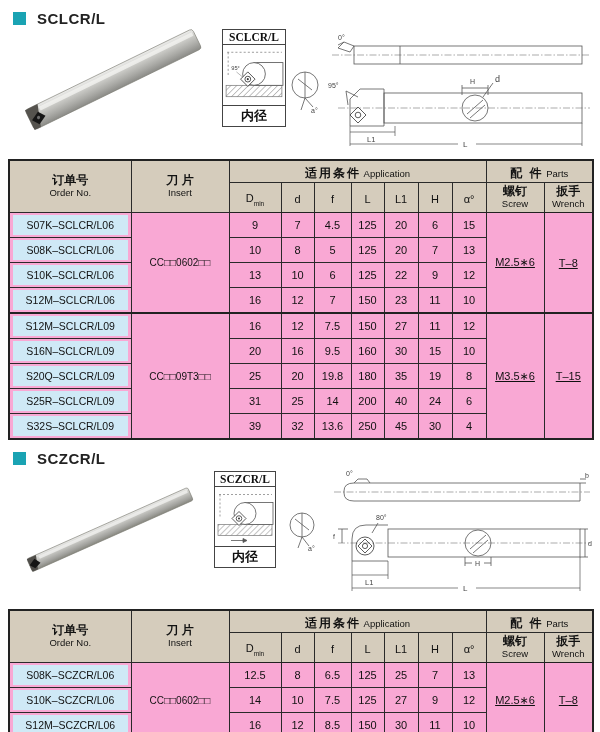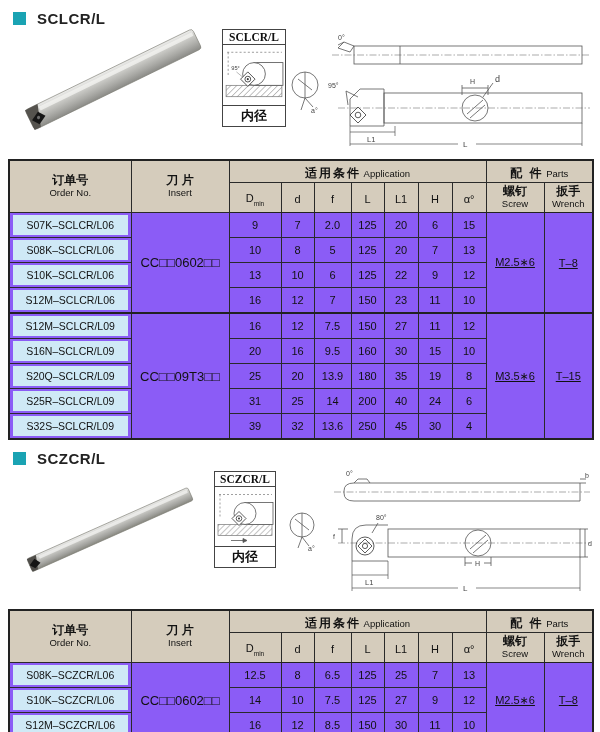--- a/index.html
+++ b/index.html
@@ -17,37 +17,37 @@
   .inset2{left:214px;top:2px;width:62px;height:97px;}
   .inset-title{font-family:"Liberation Serif",serif;font-weight:bold;font-size:11.5px;text-align:center;
                border-bottom:1.5px solid #444;padding:1px 0;white-space:nowrap;}
   .inset-cap{font-family:"Liberation Serif",serif;font-weight:bold;font-size:13px;text-align:center;
              border-top:1.5px solid #444;padding:1px 0;}
   .inset-mid{flex:1;position:relative;}
   .inset-mid svg{position:absolute;left:0;top:0;width:100%;height:100%;}
   .draw{position:absolute;}
   .tbl-wrap{margin:6px 8px 0 8px;}
   .tbl-wrap2{margin-top:8px;}
-  table{border-collapse:collapse;width:584px;table-layout:fixed;border:2px solid #222;background:#8b5cf6;}
+  table{border-collapse:collapse;width:584px;table-layout:fixed;border:2px solid #222;background:#f9a8d4;}
   th,td{border:1px solid #2a2a2a;text-align:center;padding:0;overflow:hidden;}
   thead th{background:var(--hdr,#d5ccbc);font-weight:normal;}
   .hrow1 th{height:21px;}
   .hrow2 th{height:29px;}
   thead tr.hrow2 th{border-bottom:1.5px solid #222;}
   .zh{font-weight:bold;font-size:12px;line-height:1.15;}
   .en{font-size:9.5px;line-height:1.15;}
   .th-span .zh{display:inline;letter-spacing:2px;}
   .th-span .en{display:inline;letter-spacing:0;}
   .colbase{font-size:11px;}
   .colsub{font-size:6.5px;}
   tbody td{height:20px;font-size:11px;}
   td.order-cell{padding:2px 3px;}
   .order-chip{background:var(--blue,#cfe9f6);font-size:10.5px;height:100%;display:flex;
               align-items:center;justify-content:center;white-space:nowrap;}
-  td.insert-cell{font-size:13px;white-space:nowrap;}
+  td.insert-cell{font-size:10px;white-space:nowrap;}
   td.acc{font-size:11px;text-decoration:underline;}
   tr.group-start td{border-top:2px solid #222;}
   svg text{font-family:"Liberation Sans",sans-serif;fill:#444;stroke:none;}
 </style>
 </head>
 <body>
 
 <section>
   <div class="sec-head">
     <span class="bullet"></span>
@@ -198,21 +198,21 @@
           </tr>
         </thead>
         <tbody>
           <tr>
             <td class="order-cell">
               <div class="order-chip">S07K–SCLCR/L06</div>
             </td>
             <td class="insert-cell" rowspan="4">CC□□0602□□</td>
             <td class="val">9</td>
             <td class="val">7</td>
-            <td class="val">2.0</td>
+            <td class="val">4.5</td>
             <td class="val">125</td>
             <td class="val">20</td>
             <td class="val">6</td>
             <td class="val">15</td>
             <td class="acc" rowspan="4">M2.5∗6</td>
             <td class="acc" rowspan="4">T–8</td>
           </tr>
           <tr>
             <td class="order-cell">
               <div class="order-chip">S08K–SCLCR/L06</div>
@@ -275,21 +275,21 @@
             <td class="val">30</td>
             <td class="val">15</td>
             <td class="val">10</td>
           </tr>
           <tr>
             <td class="order-cell">
               <div class="order-chip">S20Q–SCLCR/L09</div>
             </td>
             <td class="val">25</td>
             <td class="val">20</td>
-            <td class="val">13.9</td>
+            <td class="val">19.8</td>
             <td class="val">180</td>
             <td class="val">35</td>
             <td class="val">19</td>
             <td class="val">8</td>
           </tr>
           <tr>
             <td class="order-cell">
               <div class="order-chip">S25R–SCLCR/L09</div>
             </td>
             <td class="val">31</td>

